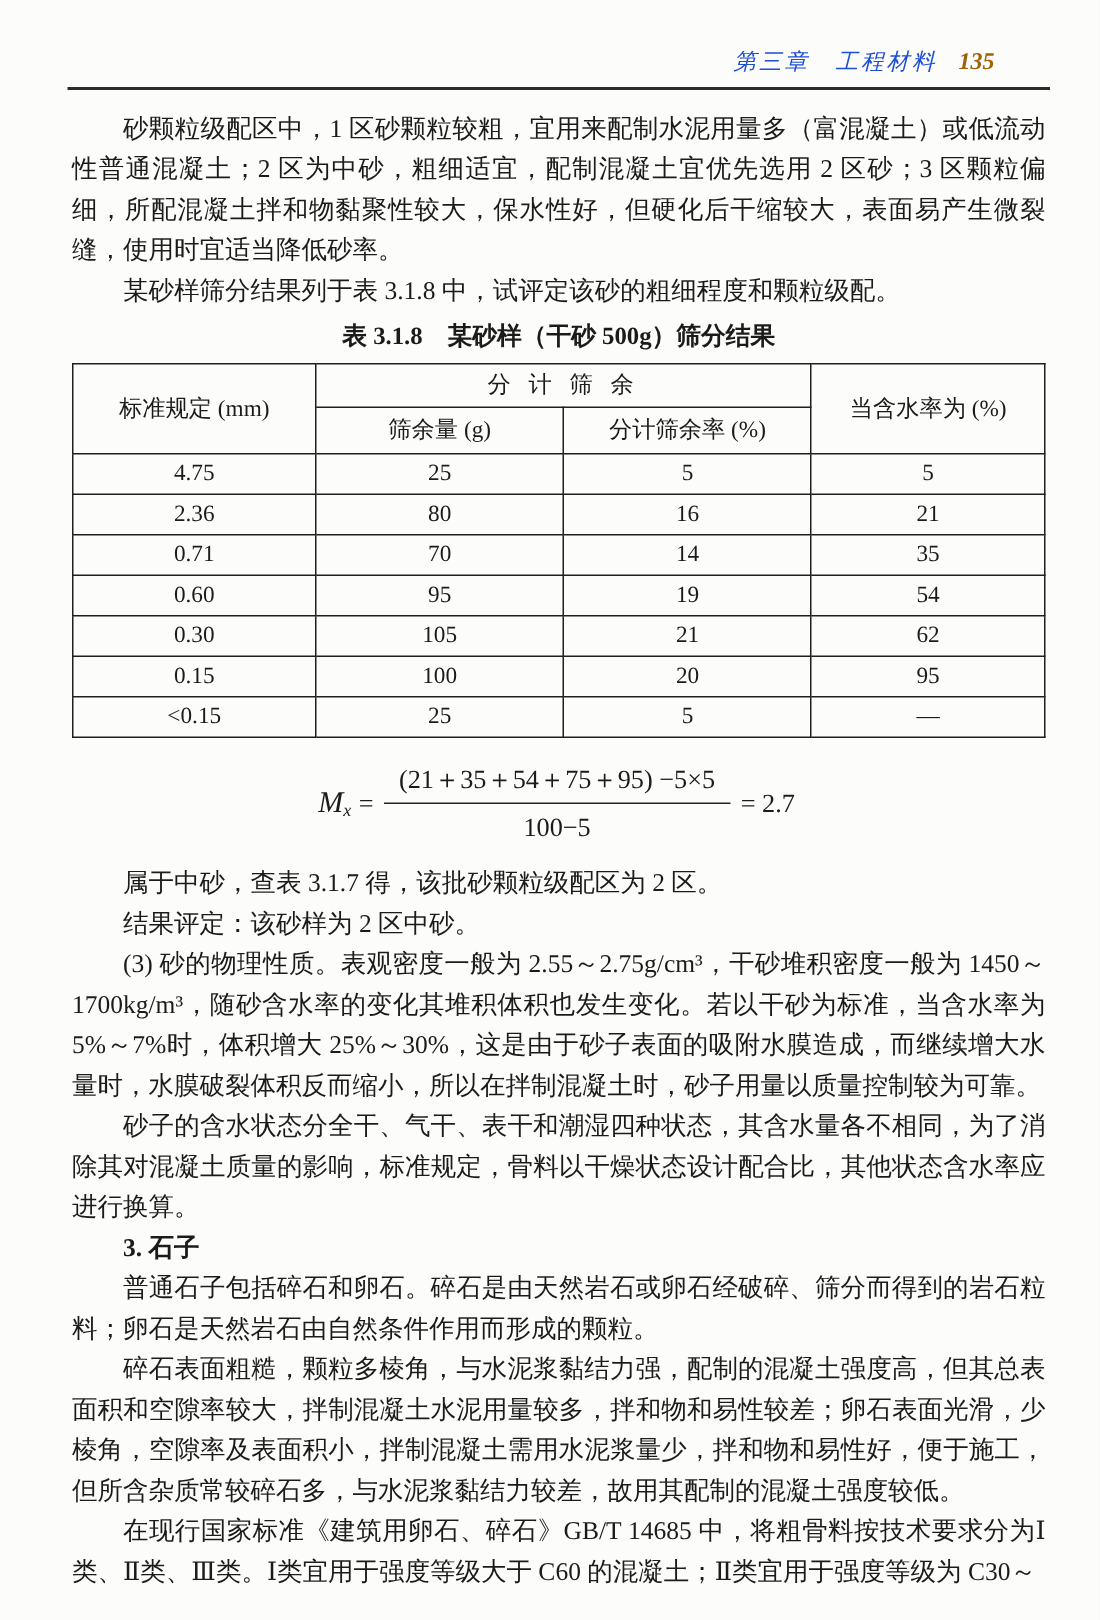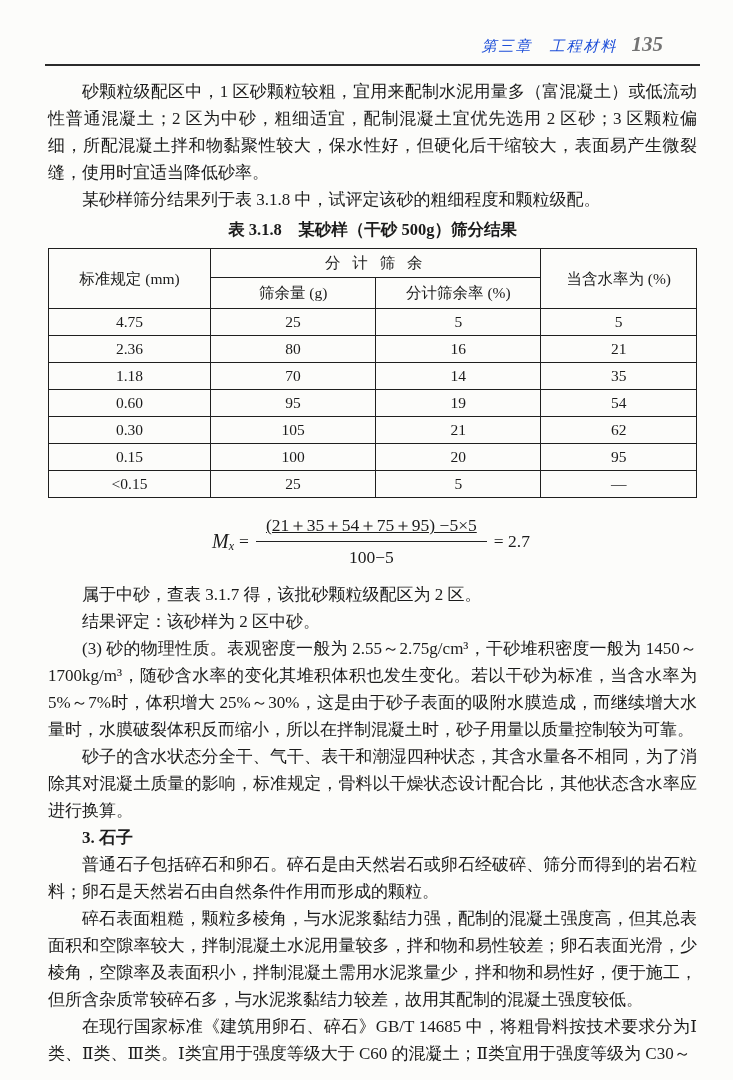--- a/index.html
+++ b/index.html
@@ -24,23 +24,23 @@
     white-space: nowrap;
   }
   .running-title {
     font-style: italic;
     letter-spacing: 2px;
     color: #1d4ed8;
   }
   .running-pagenum {
     font-style: italic;
     font-weight: bold;
-    font-size: 21px;
+    font-size: 16px;
     margin-left: 14px;
-    color: #737373;
+    color: #a16207;
   }
   .header-rule {
     border: none;
     border-top: 2px solid #2b2b2b;
     margin: 7px 33px 0 45px;
   }
   
   .content {
     padding: 12px 36px 0 48px;
     font-size: 17px;
@@ -82,21 +82,21 @@
     align-items: center;
     justify-content: center;
     margin: 14px 0 10px 0;
     font-size: 17.5px;
     text-indent: 0;
   }
   .f-var { font-style: italic; font-size: 20px; }
   .f-sub { font-size: 12px; font-style: italic; position: relative; top: 5px; margin-right: 2px; }
   .f-eq { margin: 0 3px; }
   .frac { display: inline-flex; flex-direction: column; align-items: center; margin: 0 4px; }
-  .frac .num { border-bottom: 1.7px solid #222; padding: 0 10px 2px 10px; text-decoration: underline; }
+  .frac .num { border-bottom: 1.7px solid #222; padding: 0 10px 2px 10px; }
   .frac .den { padding-top: 2px; }
 </style>
 </head>
 <body>
 
 <div class="page">
 
   <div class="running-header">
     <span class="running-title">第三章　工程材料</span><span class="running-pagenum">135</span>
   </div>
@@ -128,21 +128,21 @@
           <td>5</td>
           <td>5</td>
         </tr>
         <tr>
           <td>2.36</td>
           <td>80</td>
           <td>16</td>
           <td>21</td>
         </tr>
         <tr>
-          <td>1.18</td>
+          <td>0.71</td>
           <td>70</td>
           <td>14</td>
           <td>35</td>
         </tr>
         <tr>
           <td>0.60</td>
           <td>95</td>
           <td>19</td>
           <td>54</td>
         </tr>

